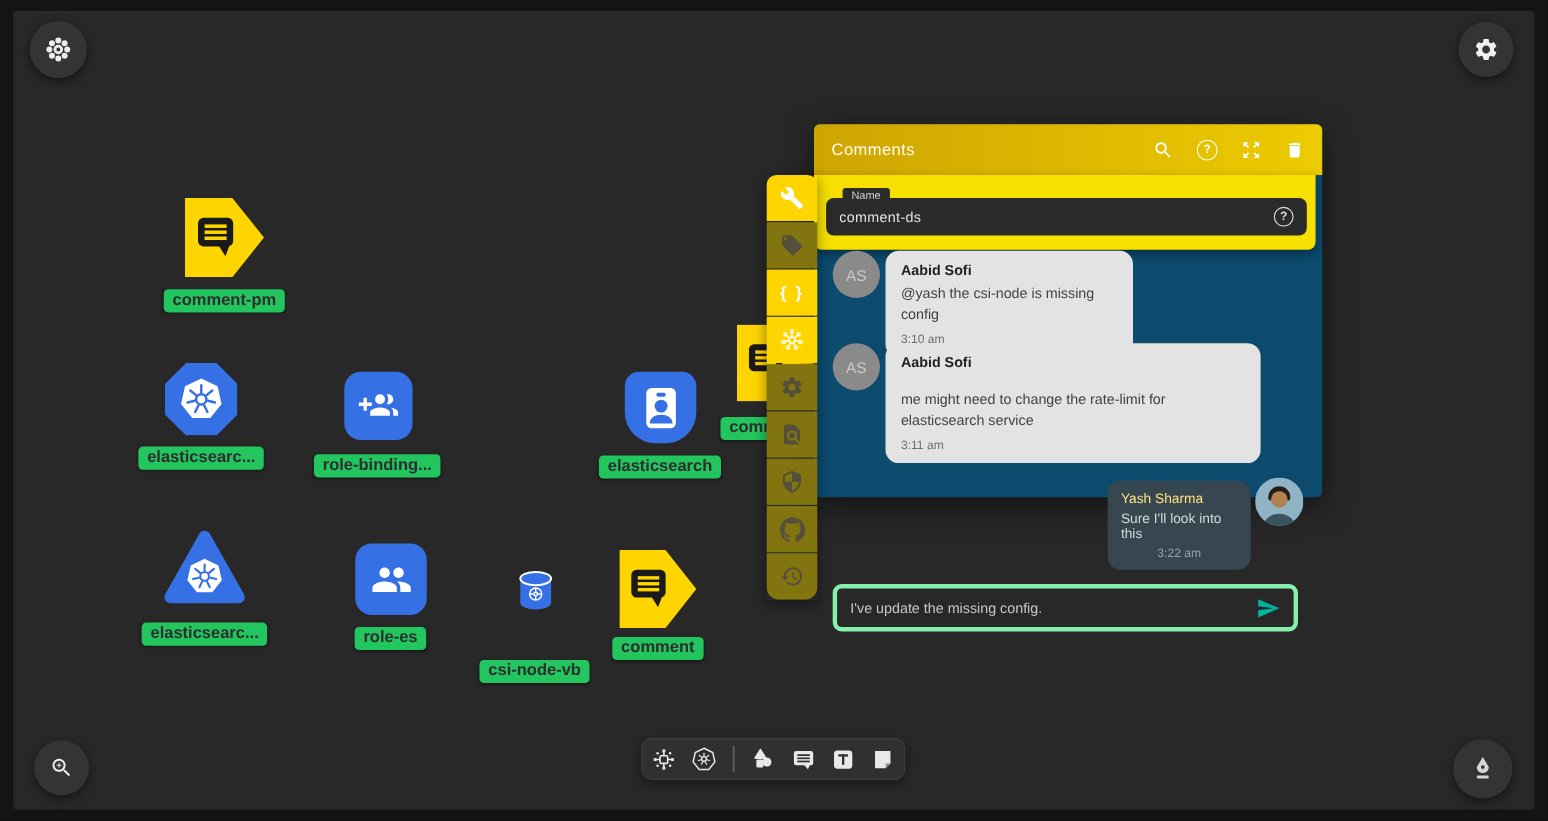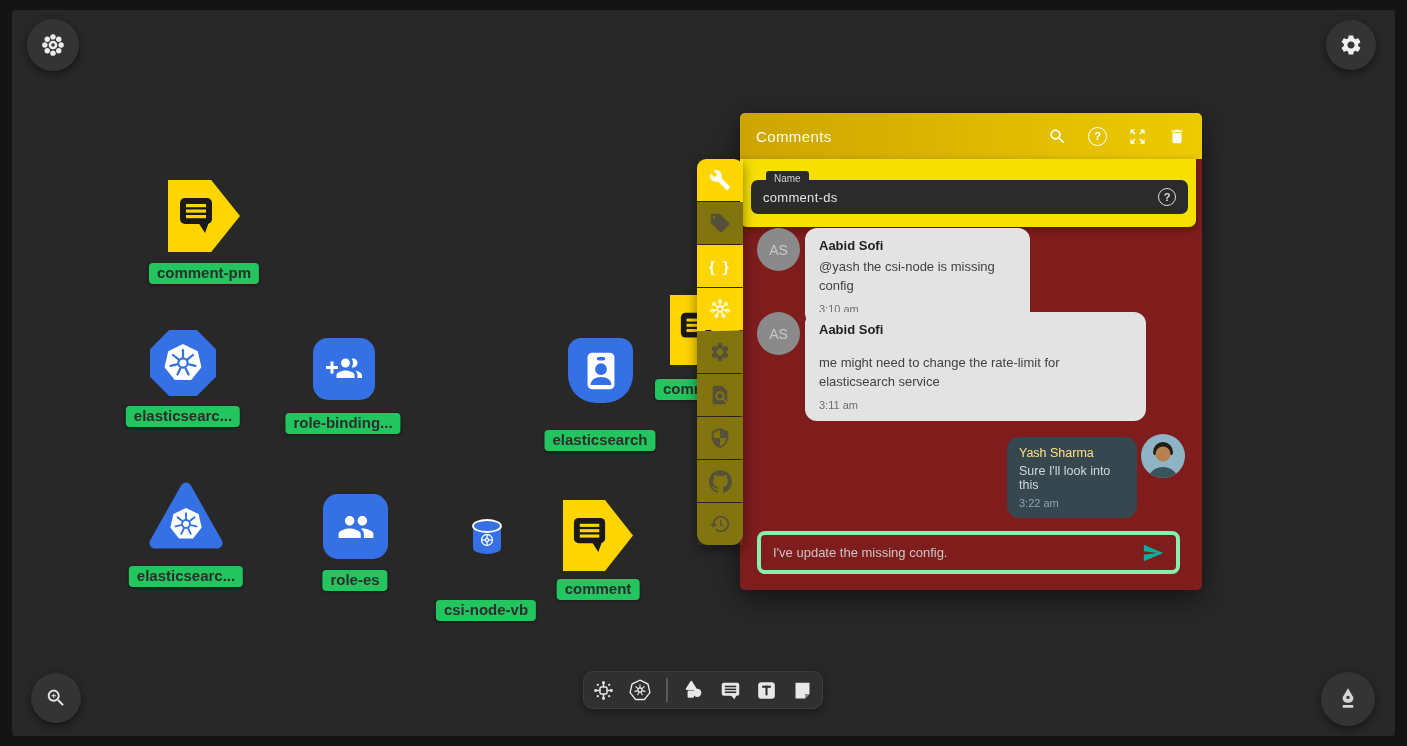--- a/index.html
+++ b/index.html
@@ -32,22 +32,22 @@
               box-shadow:0 4px 12px rgba(0,0,0,.45); }
   .tool { width:46px; height:42px; margin-bottom:1px; display:flex; align-items:center;
           justify-content:center; cursor:pointer; }
   .tool.on  { background:#ffd500; }
   .tool.off { background:#82750f; }
   .tool:first-child { border-radius:9px 9px 0 0; }
   .tool:last-child  { border-radius:0 0 11px 11px; margin-bottom:0; }
   .braces { color:#fff; font-size:15px; font-weight:bold; letter-spacing:2px; }
 
   
-  .panel { position:absolute; left:740px; top:113px; width:462px; height:477px;
-           background:#7f1d1d; border-radius:5px; z-index:3;
+  .panel { position:absolute; left:740px; top:113px; width:462px; height:339px;
+           background:#0c4a6e; border-radius:5px; z-index:3;
            box-shadow:0 8px 28px rgba(0,0,0,.55); }
   .panel-header { position:absolute; left:0; top:0; width:462px; height:46px;
                   background:linear-gradient(90deg,#cda502,#eccb00);
                   border-radius:5px 5px 0 0; display:flex; align-items:center; padding:0 16px; }
   .panel-title { color:#fffdf0; font-size:15px; letter-spacing:.4px; flex:1; }
   .hicons { display:flex; align-items:center; gap:21px; }
   .hicons .hbtn { display:flex; align-items:center; justify-content:center; cursor:pointer; }
   .qcircle { width:19px; height:19px; border:1.6px solid #fff; border-radius:50%;
              color:#fff; font-size:11px; font-weight:bold; display:flex;
              align-items:center; justify-content:center; }
@@ -68,21 +68,21 @@
   .msg-avatar { position:absolute; width:43px; height:43px; border-radius:50%;
                 background:#8a8a8a; color:#c9c9c9; font-size:14px;
                 display:flex; align-items:center; justify-content:center; }
   .bubble { position:absolute; background:#e3e3e3; border-radius:12px; padding:10px 14px; }
   .bubble .author { font-size:13px; font-weight:bold; color:#1e1e1e; }
   .bubble .text { font-size:13px; color:#424242; margin-top:5px; line-height:1.45; }
   .bubble .time { font-size:11px; color:#6e6e6e; margin-top:7px; }
   .bubble-dark { position:absolute; background:#37474f; border-radius:12px; padding:9px 12px; }
   .bubble-dark .author { font-size:12.5px; font-weight:normal; color:#ffe082; }
   .bubble-dark .text { font-size:12.5px; color:#cfd8dc; margin-top:4px; }
-  .bubble-dark .time { font-size:11px; color:#90a4ae; margin-top:5px; text-align:left; }
+  .bubble-dark .time { font-size:11px; color:#90a4ae; margin-top:5px; text-align:center; }
   .photo-avatar { position:absolute; width:44px; height:44px; border-radius:50%; overflow:hidden; }
 
   .composer { position:absolute; left:17px; top:418px; width:423px; height:43px;
               border:4px solid #86efac; border-radius:8px; display:flex; align-items:center;
               padding:0 12px; cursor:text; }
   .composer-text { color:#c7c7c7; font-size:13px; flex:1; }
 
   
   .bottombar { position:absolute; left:583px; top:671px; width:240px; height:38px;
                background:#303030; border:1px solid #3e3e3e; border-radius:10px; z-index:2;
@@ -167,21 +167,21 @@
   <div class="chip" style="left:343px;top:413px;">role-binding...</div>
 
   <div class="node badge-node" style="left:568px;top:338px;width:65px;height:65px;">
     <svg width="40" height="44" viewBox="0 0 32 36">
       <rect x="5" y="3" width="22" height="30" rx="4" fill="#fff"></rect>
       <rect x="12.5" y="6.5" width="7" height="3" rx="1.5" fill="#3570e4"></rect>
       <circle cx="16" cy="16.5" r="4.8" fill="#3570e4"></circle>
       <path d="M7.5 29.5 c0-4.4 3.8-6.6 8.5-6.6 s8.5 2.2 8.5 6.6 z" fill="#3570e4"></path>
     </svg>
   </div>
-  <div class="chip" style="left:600px;top:414px;margin-top:16px;">elasticsearch</div>
+  <div class="chip" style="left:600px;top:414px;">elasticsearch</div>
 
   <div class="node pentagon" style="left:670px;top:295px;width:70px;height:70px;z-index:2;">
     <svg width="38" height="40" viewBox="0 0 40 42">
       <rect x="3" y="4" width="32" height="26" rx="5" fill="#1a1a1a"></rect>
       <polygon points="21,28 32,28 28,39" fill="#1a1a1a"></polygon>
       <rect x="9" y="10" width="20" height="3.2" fill="#ffd500"></rect>
       <rect x="9" y="15.5" width="20" height="3.2" fill="#ffd500"></rect>
       <rect x="9" y="21" width="20" height="3.2" fill="#ffd500"></rect>
     </svg>
   </div>

